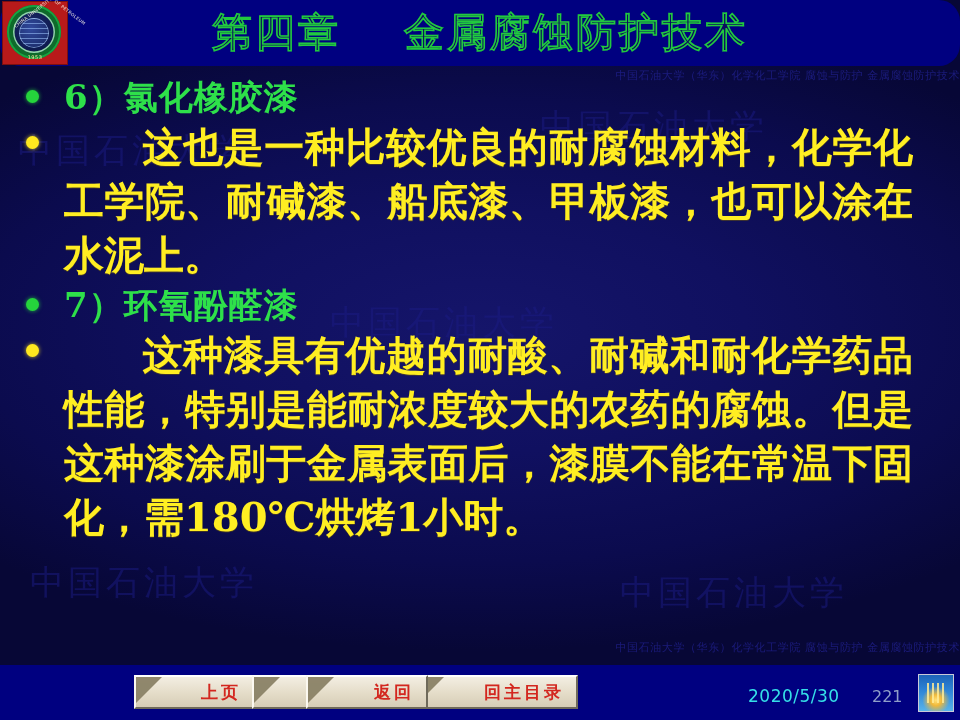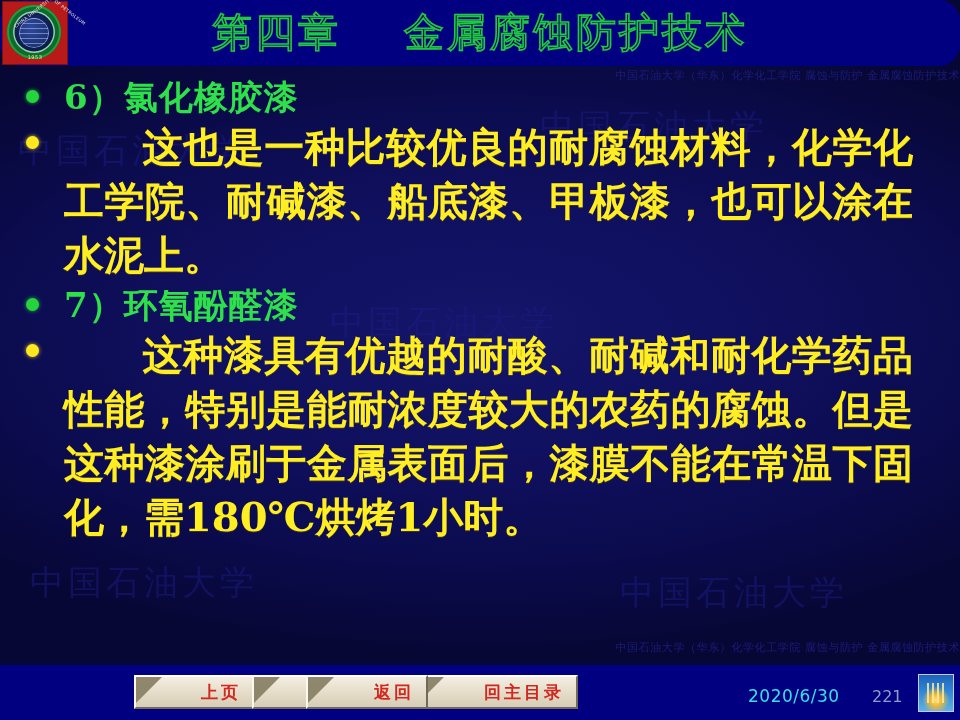--- a/index.html
+++ b/index.html
@@ -351,17 +351,17 @@
       <span>下页</span>
     </div>
     <div class="navbtn btn-home">
       <span>回主目录</span>
     </div>
     <div class="navbtn btn-back">
       <span>返回</span>
     </div>
   </div>
 
-  <div class="footer-date">2020/6/30</div>
+  <div class="footer-date">2020/5/30</div>
   <div class="footer-page">221</div>
   <div class="footer-thumb"></div>
 
 </div>
 
 </body></html>

